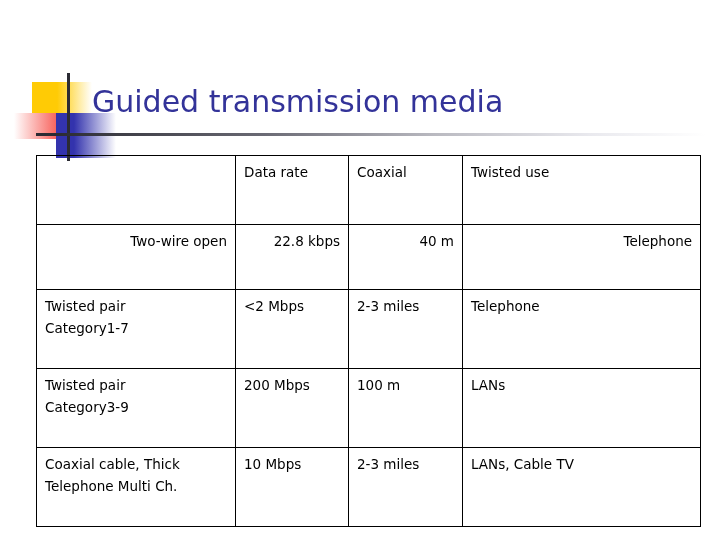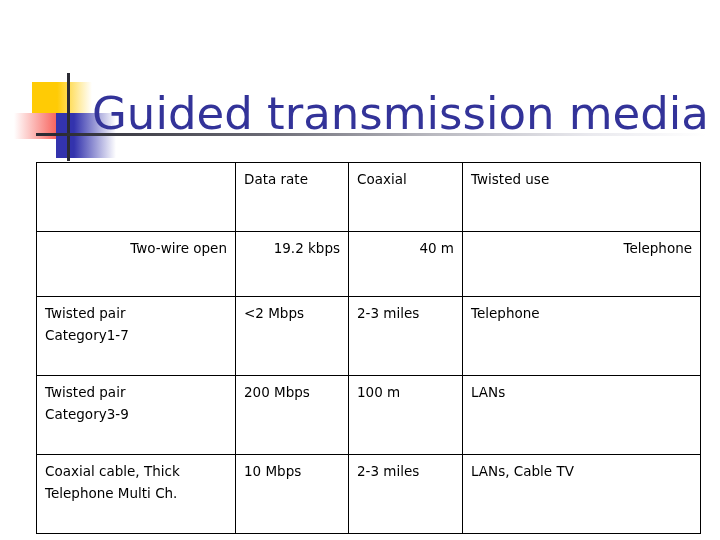--- a/index.html
+++ b/index.html
@@ -71,37 +71,37 @@
     top: 133px;
     width: 650px;
     height: 3px;
     background: linear-gradient(to right, #2b2b33 0%, #6a6a74 32%, #b9b9c0 58%, #e9e9ee 82%, #ffffff 100%);
   }
 
   
   #page-title {
     position: absolute;
     left: 92px;
-    top: 88px;
+    top: 76px;
     width: 610px;
     height: 52px;
     line-height: 52px;
     color: #333399;
-    font-size: 45px;
+    font-size: 30px;
     font-weight: normal;
     font-family: "DejaVu Sans", "Liberation Sans", sans-serif;
     letter-spacing: 0px;
     white-space: nowrap;
   }
 
   
   #media-table-wrap {
     position: absolute;
     left: 36px;
-    top: 162px;
+    top: 155px;
     width: 664px;
     height: 372px;
   }
   table.media-table {
     border-collapse: collapse;
     width: 664px;
     height: 372px;
     table-layout: fixed;
     font-family: "DejaVu Sans", "Liberation Sans", sans-serif;
     font-size: 13.5px;
@@ -158,21 +158,21 @@
         <td></td>
         <td>Data rate</td>
         <td>Coaxial</td>
         <td>Twisted use</td>
       </tr>
 
       <tr class="row-1">
         <td>
           <span class="cell-line">Two-wire open</span>
         </td>
-        <td>19.2 kbps</td>
+        <td>22.8 kbps</td>
         <td>40 m</td>
         <td>Telephone</td>
       </tr>
 
       <tr class="row-2">
         <td>
           <span class="cell-line">Twisted pair</span>
           <span class="cell-line">Category1-7</span>
         </td>
         <td>&lt;2 Mbps</td>

